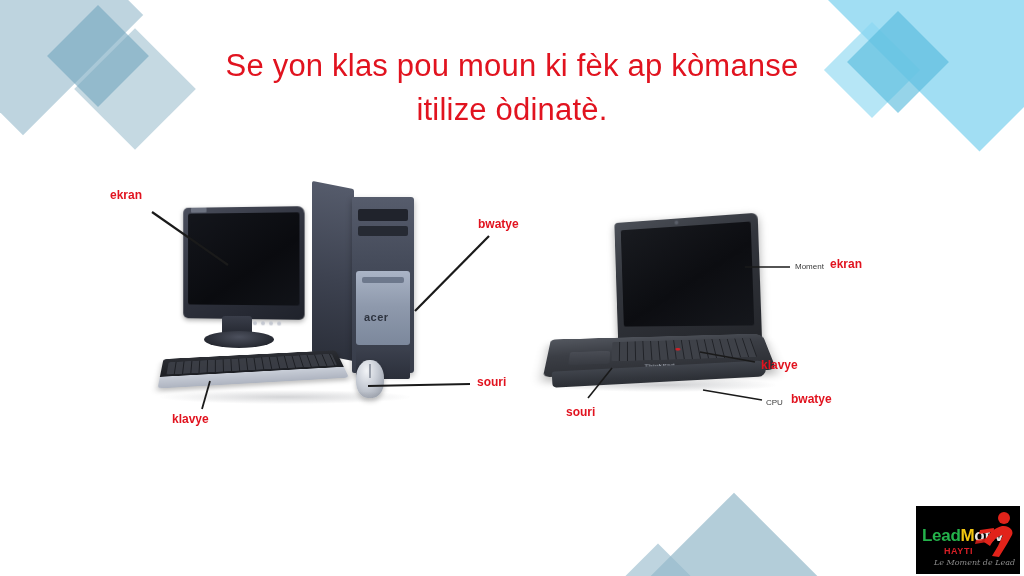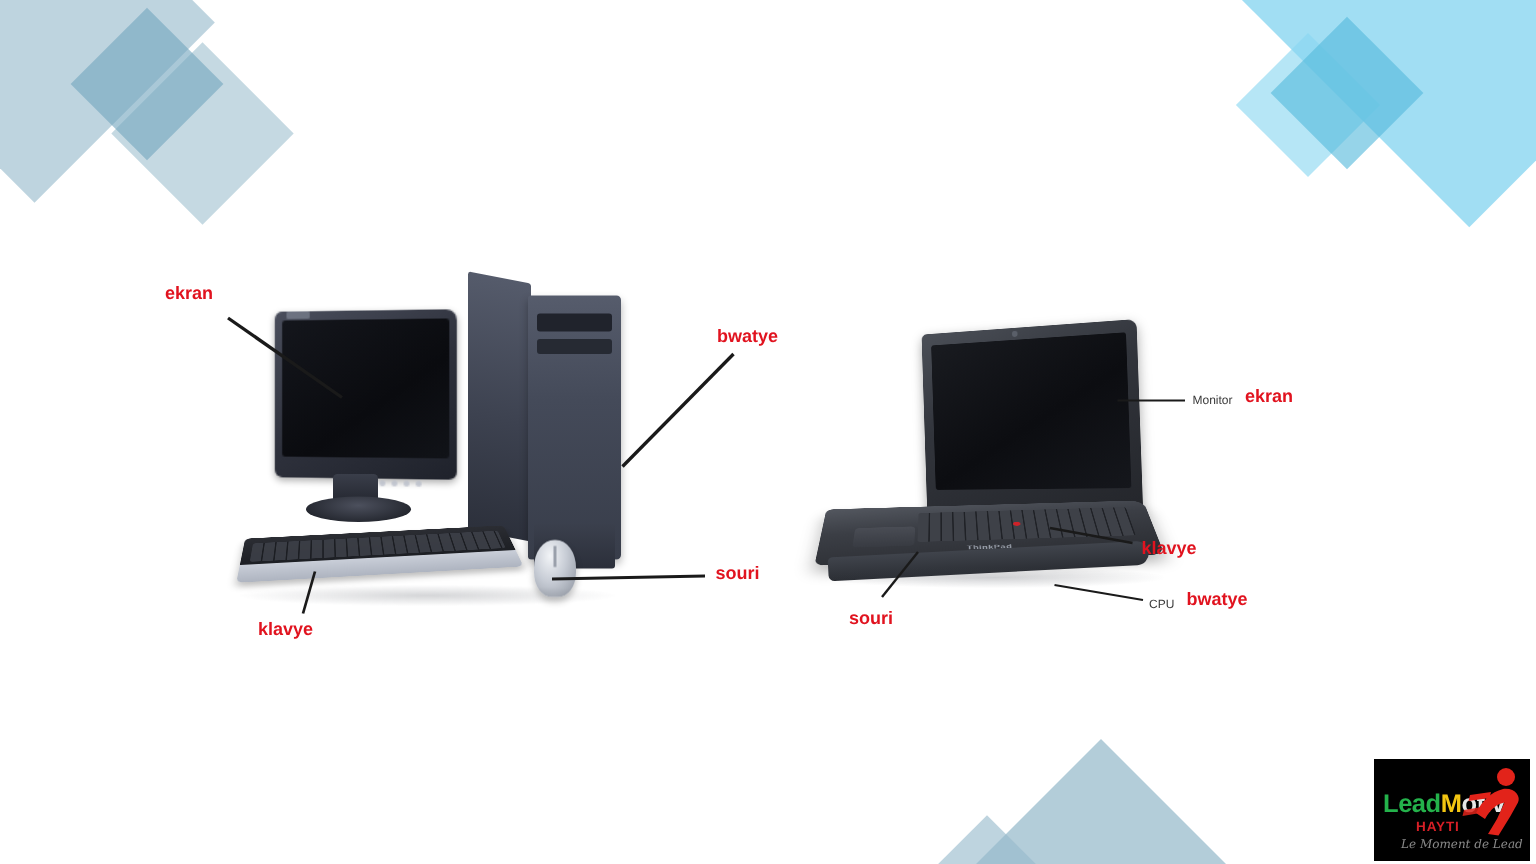--- a/index.html
+++ b/index.html
@@ -268,36 +268,42 @@
   <div class="diamond d-tl-mid"></div>
   <div class="diamond d-tl-small"></div>
 
   <div class="diamond d-tr-big"></div>
   <div class="diamond d-tr-small"></div>
   <div class="diamond d-tr-mid"></div>
 
   <div class="diamond d-b-big"></div>
   <div class="diamond d-b-small"></div>
 
+  <div id="title">Se yon klas pou moun ki fèk ap kòmanse
+itilize òdinatè.</div>
 
   <div id="desktop" class="photo">
     <div class="dk-monitor-bezel">
       <div class="dk-monitor-screen"></div>
       <div class="dk-monitor-brand"></div>
       <div class="dk-monitor-btns">
         <i></i><i></i><i></i><i></i>
       </div>
     </div>
     <div class="dk-neck"></div>
     <div class="dk-base"></div>
 
     <div class="dk-tower-side"></div>
     <div class="dk-tower-front">
       <div class="dk-tower-bay"></div>
       <div class="dk-tower-bay2"></div>
+      <div class="dk-tower-panel">
+        <div class="dk-tower-slot"></div>
+        <div class="dk-tower-logo">acer</div>
+      </div>
       <div class="dk-tower-btm"></div>
     </div>
 
     <div class="dk-keyboard">
       <div class="dk-keys"></div>
     </div>
     <div class="dk-mouse"></div>
     <div class="dk-shadow"></div>
   </div>
 
@@ -327,21 +333,21 @@
     <line x1="755" y1="362" x2="700" y2="352" stroke="#1a1a1a" stroke-width="1.6"></line>
     <line x1="762" y1="400" x2="703" y2="390" stroke="#1a1a1a" stroke-width="1.4"></line>
     <line x1="588" y1="398" x2="612" y2="368" stroke="#1a1a1a" stroke-width="1.6"></line>
   </svg>
 
   <div class="label" style="left:110px; top:188px;">ekran</div>
   <div class="label" style="left:478px; top:217px;">bwatye</div>
   <div class="label" style="left:477px; top:375px;">souri</div>
   <div class="label" style="left:172px; top:412px;">klavye</div>
 
-  <div class="label-sm" style="left:795px; top:262px;">Monitor</div>
+  <div class="label-sm" style="left:795px; top:262px;">Moment</div>
   <div class="label" style="left:830px; top:257px;">ekran</div>
 
   <div class="label" style="left:761px; top:358px;">klavye</div>
 
   <div class="label-sm" style="left:766px; top:398px;">CPU</div>
   <div class="label" style="left:791px; top:392px;">bwatye</div>
 
   <div class="label" style="left:566px; top:405px;">souri</div>
 
   <div id="logo">

